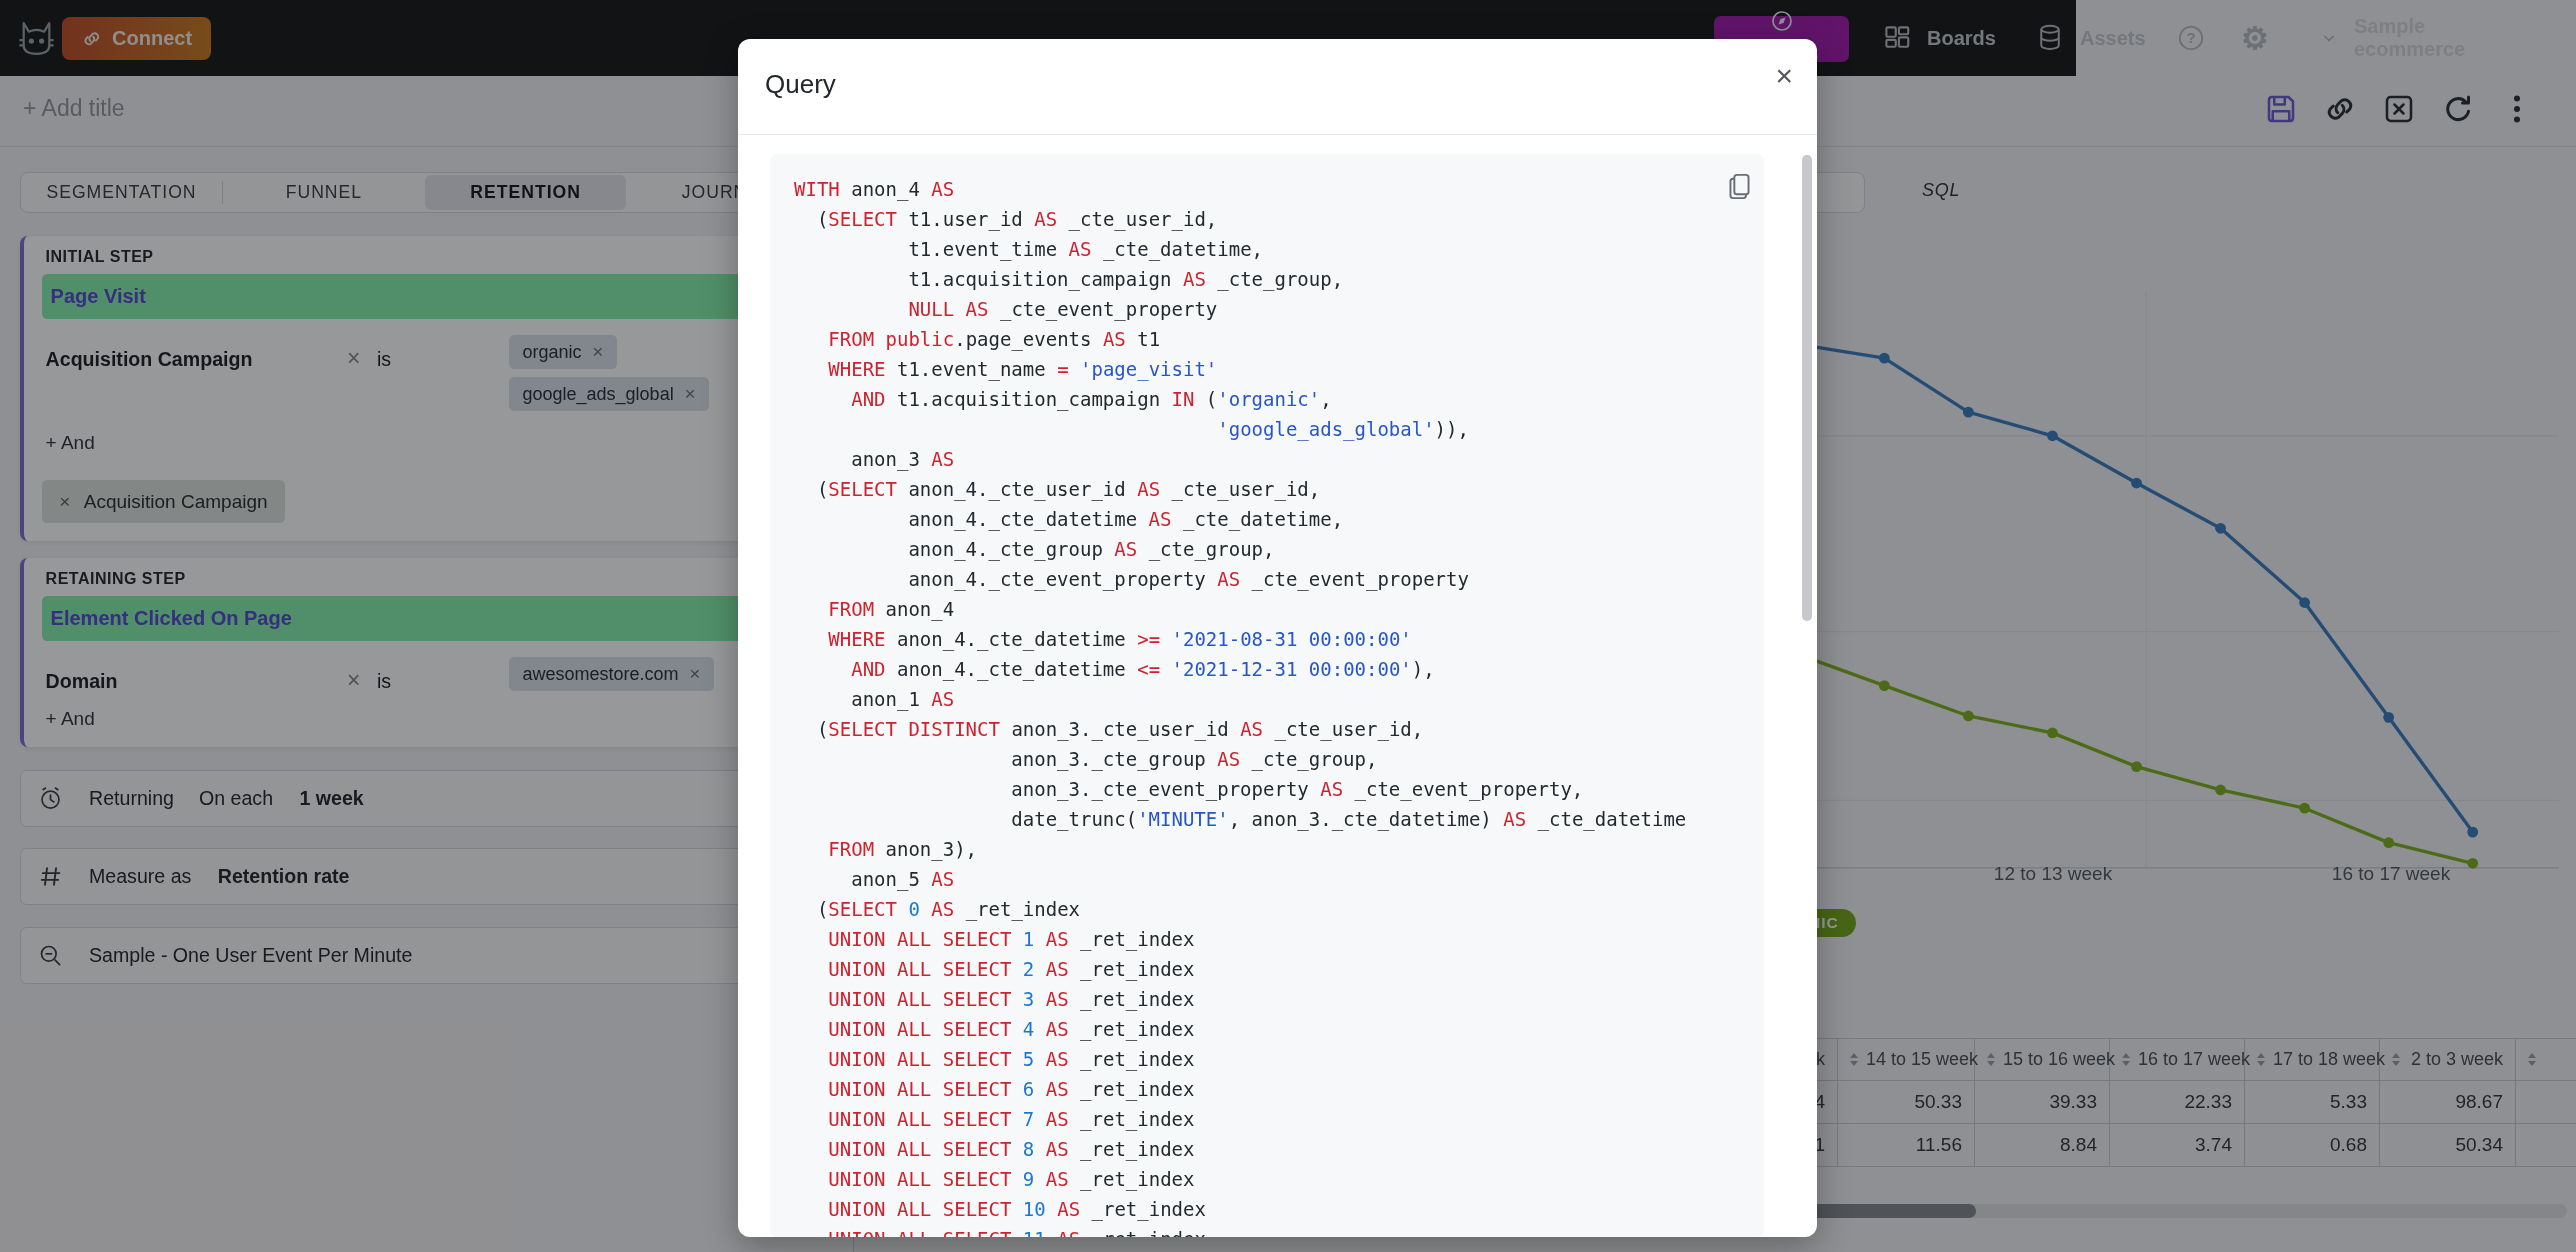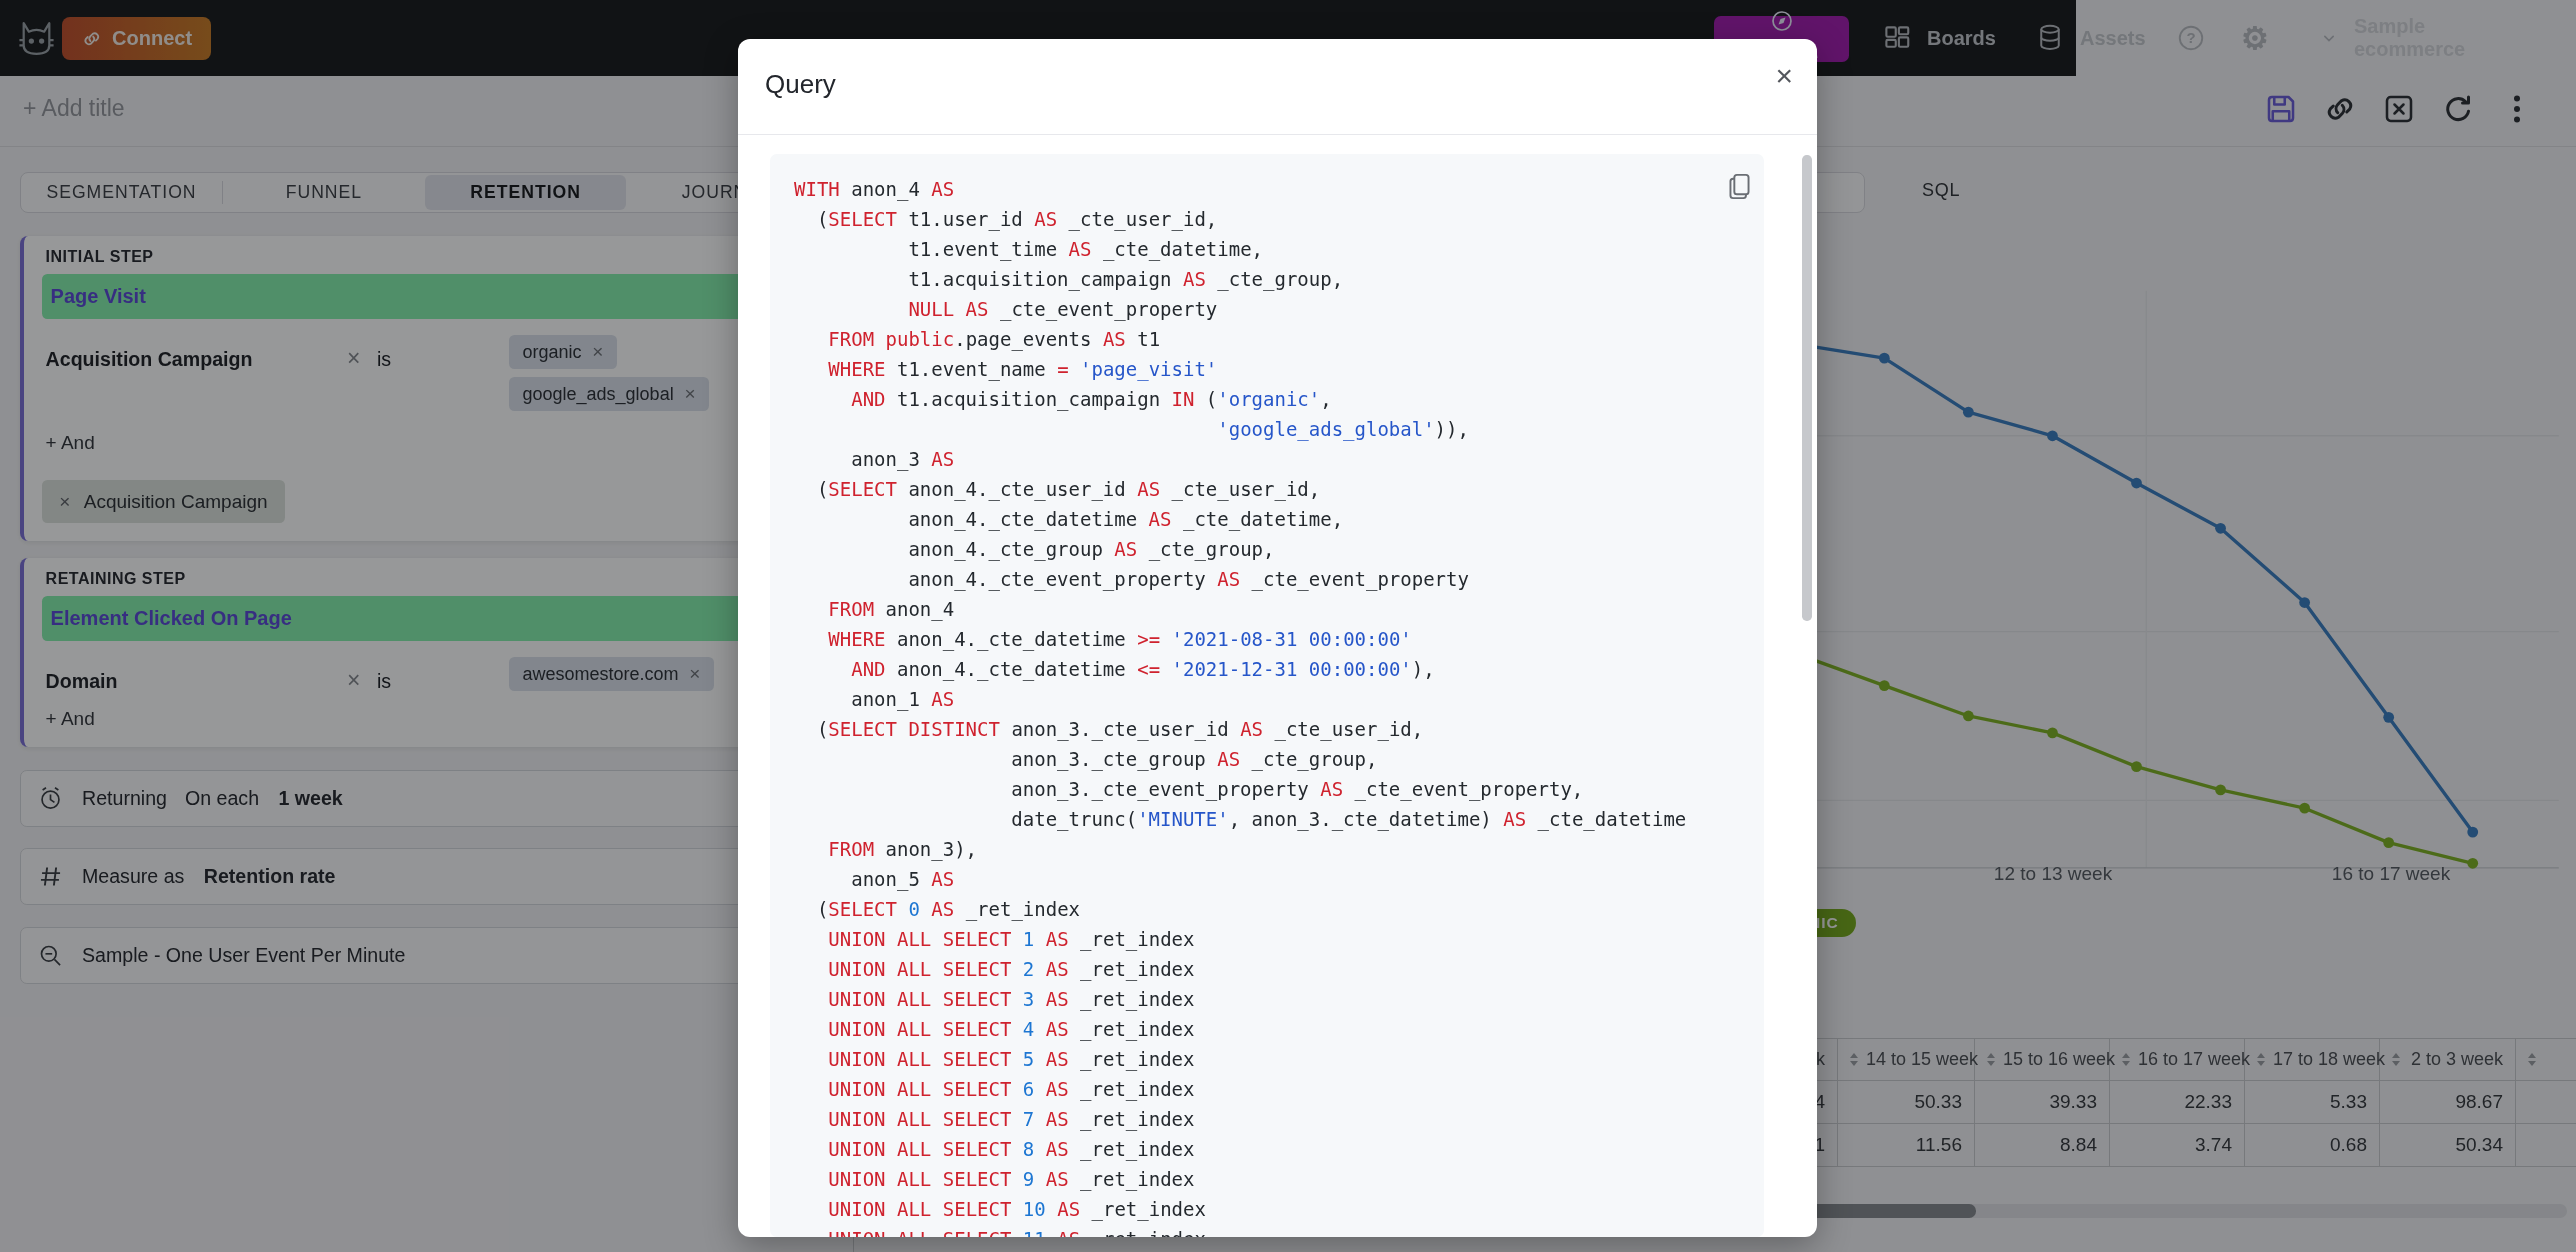--- a/index.html
+++ b/index.html
@@ -23,41 +23,41 @@
   #toolbar{position:absolute;right:41px;top:91px;display:flex;gap:23px;align-items:center;z-index:1;}
   .tool-ic{width:36px;height:36px;}
   #top-divider{position:absolute;left:0;top:146px;width:2576px;height:1.4px;background:#dcdde1;z-index:1;}
   
   #tabs{position:absolute;left:20px;top:172px;width:1845px;height:41px;border:1.4px solid #d7d8de;
     border-radius:8px;background:#fafafb;display:flex;align-items:center;z-index:1;box-sizing:border-box;}
   .tab{width:201px;height:100%;display:flex;align-items:center;justify-content:center;
     font-size:17.6px;letter-spacing:1px;color:#3c3f45;position:relative;}
   .tab.active{background:#e2e4ec;border-radius:6px;font-weight:bold;color:#17191d;height:35px;margin:0 0.7px;}
   .tab-sep{width:1.4px;height:23px;background:#d7d8de;}
-  #sql-label{position:absolute;left:1922px;top:180px;font-size:18px;letter-spacing:0.7px;color:#2f3237;z-index:1;}
+  #sql-label{position:absolute;left:1922px;top:180px;font-size:18px;letter-spacing:0.7px;color:#2f3237;z-index:1;font-style:italic;}
   
   .card{position:absolute;left:20px;width:750px;background:#ffffff;border-radius:8px;
     border-left:4px solid #7a6ed6;box-shadow:0 1.4px 4px rgba(30,32,40,.08);z-index:1;}
   .step-label{position:absolute;left:21.6px;top:12px;font-size:16px;font-weight:bold;letter-spacing:0.5px;color:#26292f;}
   .event-row{position:absolute;left:17.6px;top:38px;width:716px;height:45px;background:#86efac;
     border-radius:5.4px;display:flex;align-items:center;padding-left:9px;box-sizing:border-box;
     font-size:20px;font-weight:bold;color:#5a49d6;}
   .flt-name{position:absolute;left:21.6px;top:112px;font-size:19.6px;font-weight:bold;color:#1f2227;}
   .flt-x{position:absolute;left:323px;top:109px;font-size:23px;color:#85888e;}
   .flt-op{position:absolute;left:353px;top:112px;font-size:19.6px;color:#1b1e24;}
   .tagcol{position:absolute;left:485px;top:99px;display:flex;flex-direction:column;gap:8px;align-items:flex-start;}
   .tag{display:flex;align-items:center;height:34px;padding:0 13.5px;background:#dbe1ea;border-radius:5.4px;
     font-size:18px;color:#2c3036;white-space:nowrap;}
   .tag .tag-x{margin-left:10.8px;color:#6d7076;font-size:19px;}
   .and-link{position:absolute;left:21.6px;font-size:19px;color:#33363c;}
   .chip{position:absolute;left:17.6px;display:flex;align-items:center;height:43px;padding:0 17.6px;
     background:#dde2dc;border-radius:5.4px;font-size:19px;color:#2b2f34;gap:13.5px;}
   .chip .chip-x{color:#5f6268;font-size:19px;}
   .setrow{position:absolute;left:20px;width:750px;height:57px;border:1.4px solid #d5d7dc;border-radius:6.8px;
-    display:flex;align-items:center;padding-left:16px;box-sizing:border-box;gap:18px;background:#fafafb;
+    display:flex;align-items:center;padding-left:16px;box-sizing:border-box;gap:25px;background:#fafafb;
     font-size:19.6px;color:#26292f;z-index:1;}
   .setrow b{margin-left:1.4px;}
   .set-ic{width:27px;height:27px;flex:0 0 auto;}
   
   #chart-svg{position:absolute;left:810px;top:267px;z-index:1;}
   .xtick{position:absolute;top:863px;width:176px;text-align:center;font-size:19px;color:#555a61;z-index:1;}
   #series-badge{position:absolute;left:1741px;top:909px;height:28px;padding:0 17.6px;background:#76a91d;
     border-radius:14px;display:flex;align-items:center;color:#fff;font-size:15.5px;font-weight:bold;
     letter-spacing:1px;z-index:1;}
   

